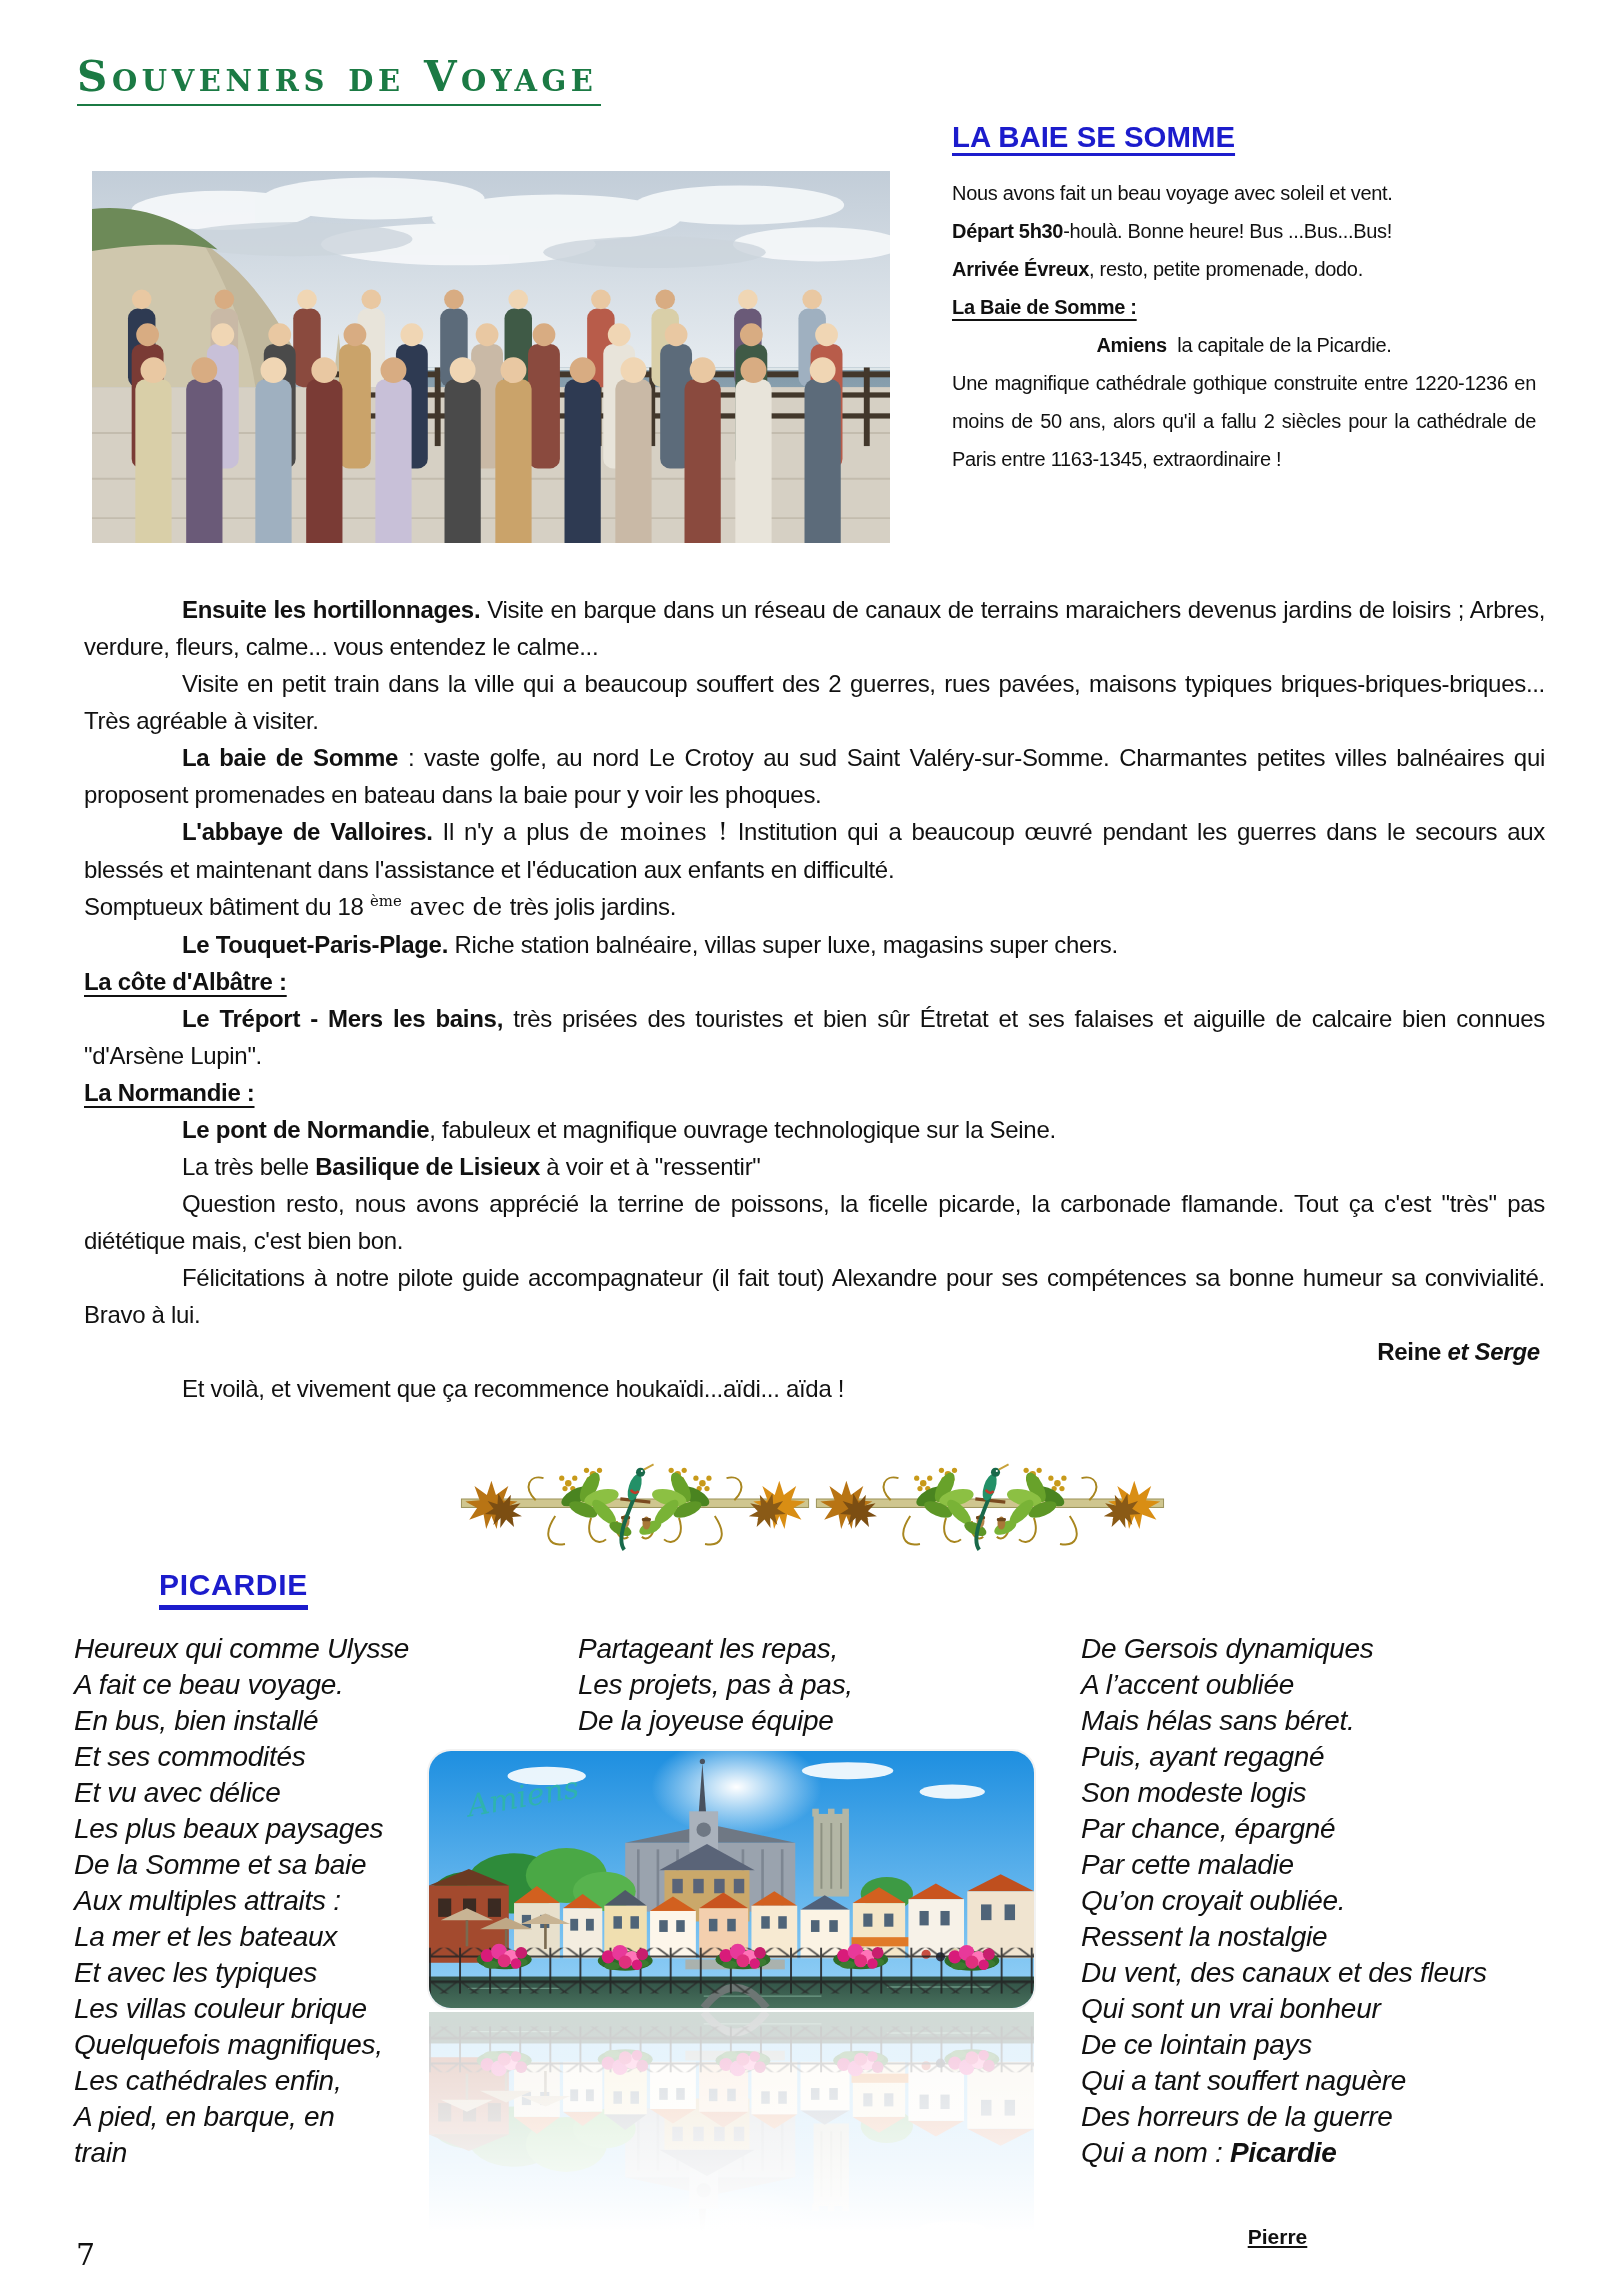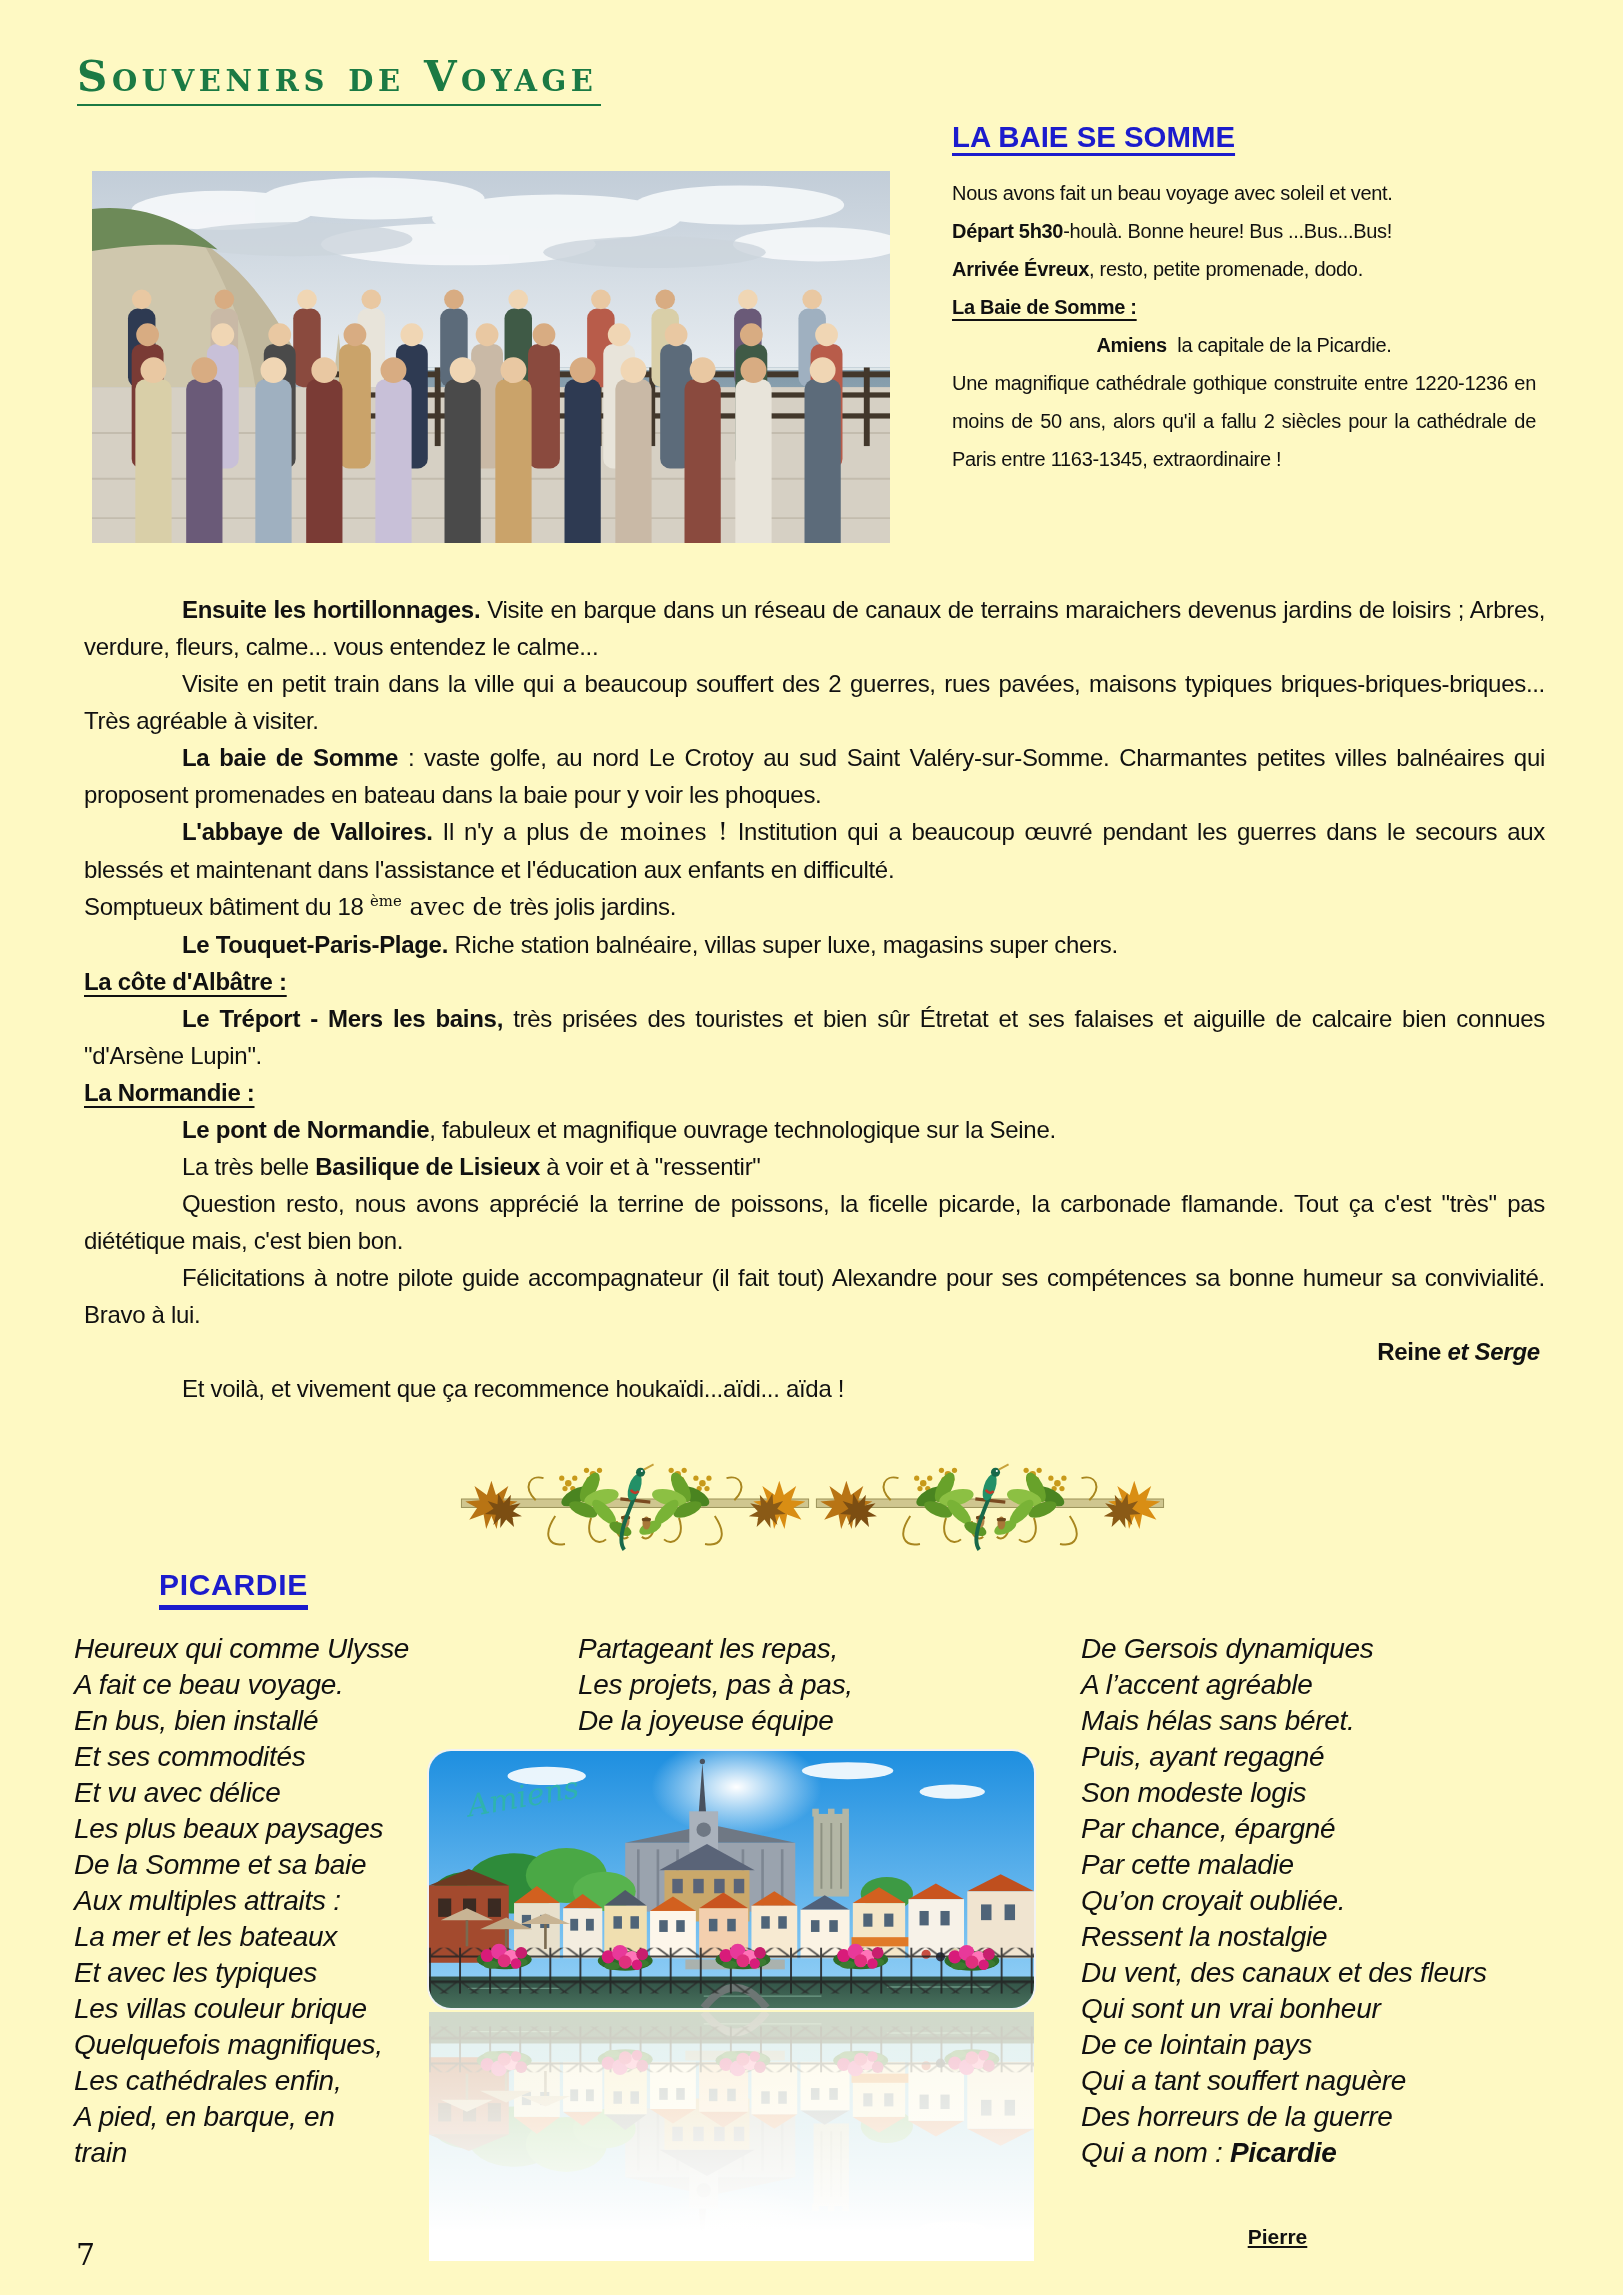--- a/index.html
+++ b/index.html
@@ -1,17 +1,17 @@
 <!DOCTYPE html>
 <html style="font-size:10.5px"><head>
 <meta charset="utf-8">
 <style>
   html,body{margin:0;padding:0;background:#888;}
   .page{
-    position:relative;width:1623px;height:2295px;background:#fef9c3;
+    position:relative;width:1623px;height:2295px;background:#ffffff;
     font-family:"Liberation Sans",sans-serif;color:#111;overflow:hidden;
   }
   
   .doc-title{
     position:absolute;left:77px;top:56px;
     font-family:"DejaVu Serif",serif;font-variant:small-caps;font-weight:700;
     font-size:42px;line-height:1;letter-spacing:4.6px;color:#1b7a44;
     border-bottom:2.6px solid #1b7a44;padding:0 3.9px 5.9px 0;
   }
   
@@ -346,21 +346,21 @@
       <div>A pied, en barque, en</div>
       <div>train</div>
     </div>
   <div class="poem c2">
       <div>Partageant les repas,</div>
       <div>Les projets, pas à pas,</div>
       <div>De la joyeuse équipe</div>
     </div>
   <div class="poem c3">
       <div>De Gersois dynamiques</div>
-      <div>A l’accent agréable</div>
+      <div>A l’accent oubliée</div>
       <div>Mais hélas sans béret.</div>
       <div>Puis, ayant regagné</div>
       <div>Son modeste logis</div>
       <div>Par chance, épargné</div>
       <div>Par cette maladie</div>
       <div>Qu’on croyait oubliée.</div>
       <div>Ressent la nostalgie</div>
       <div>Du vent, des canaux et des fleurs</div>
       <div>Qui sont un vrai bonheur</div>
       <div>De ce lointain pays</div>

